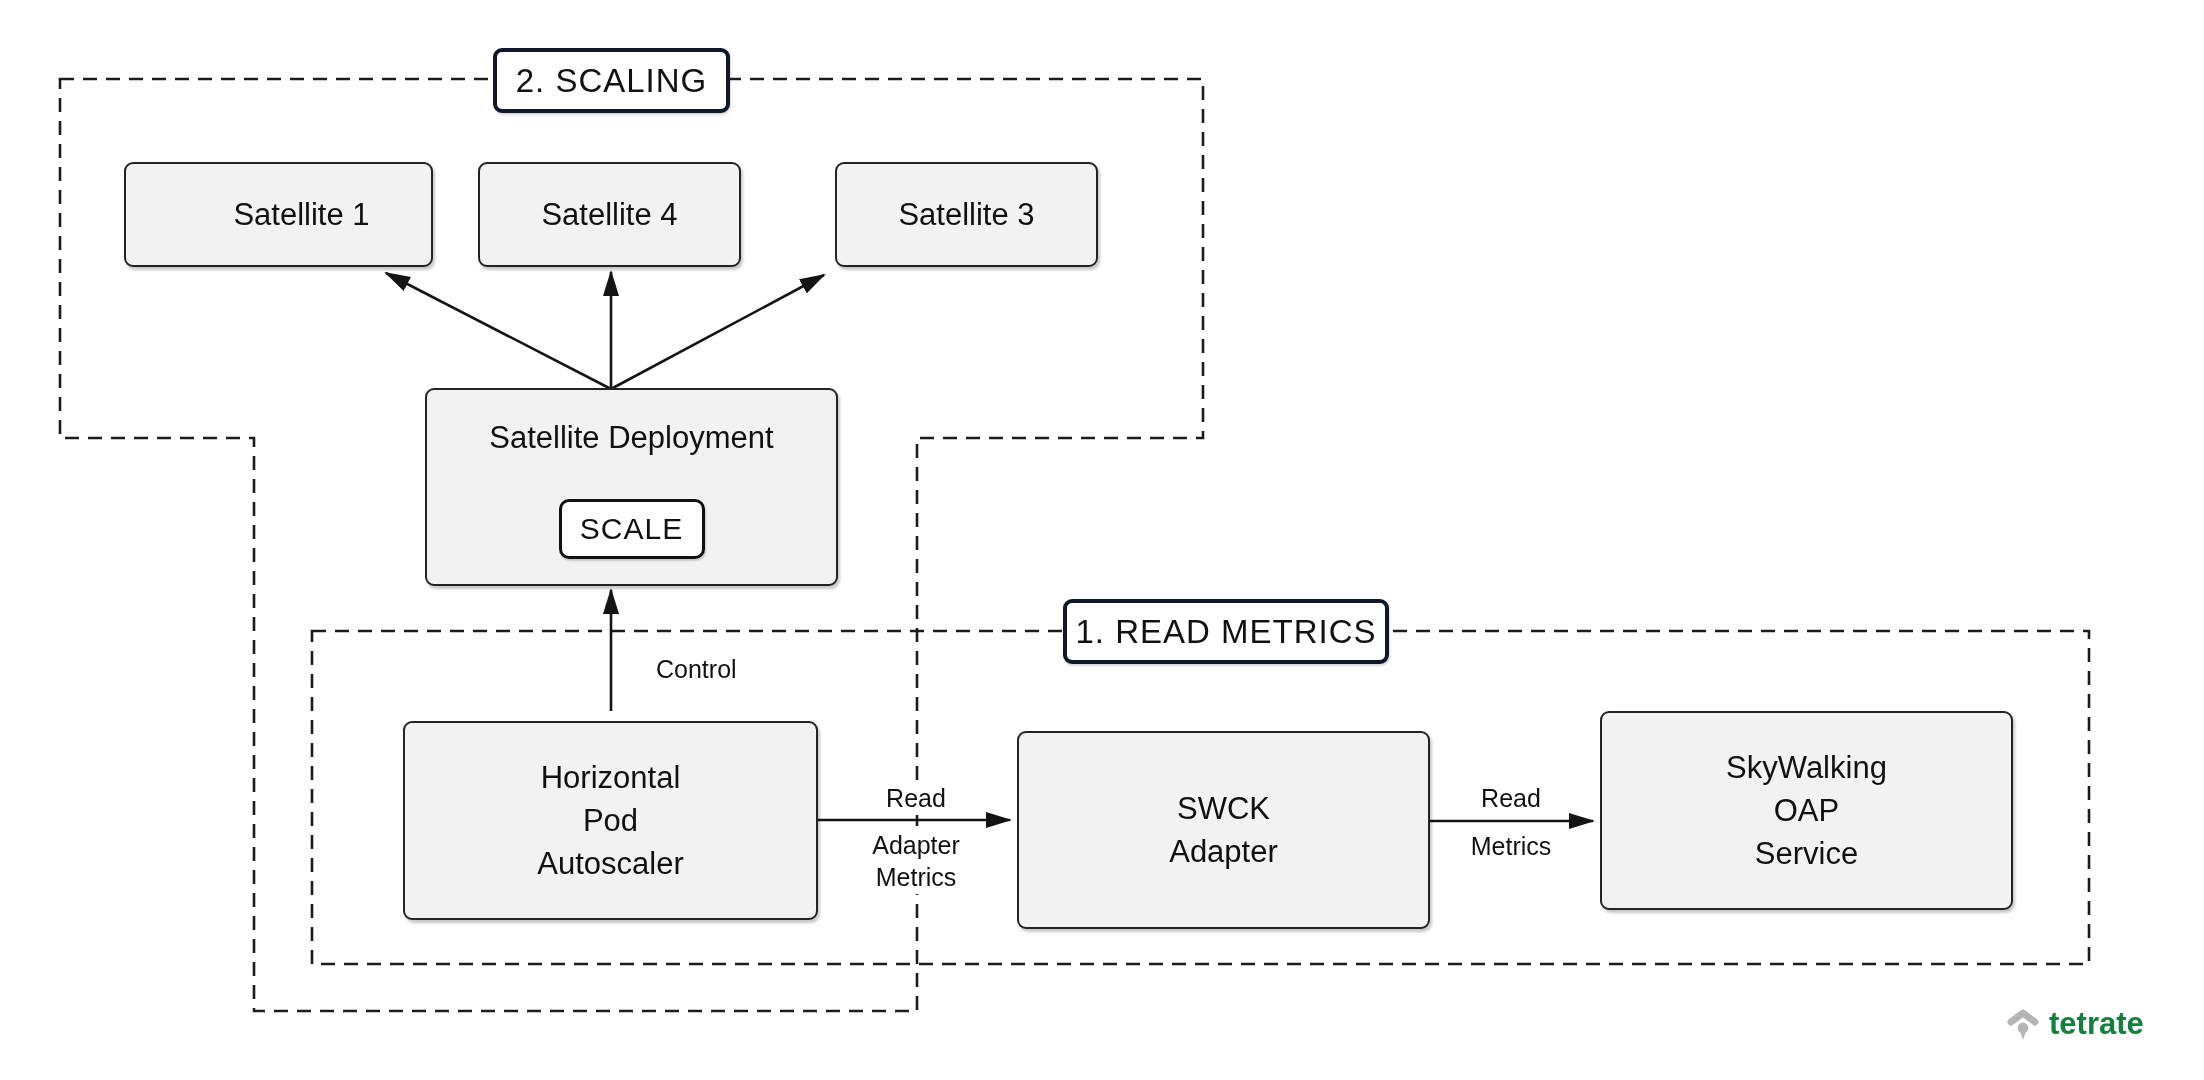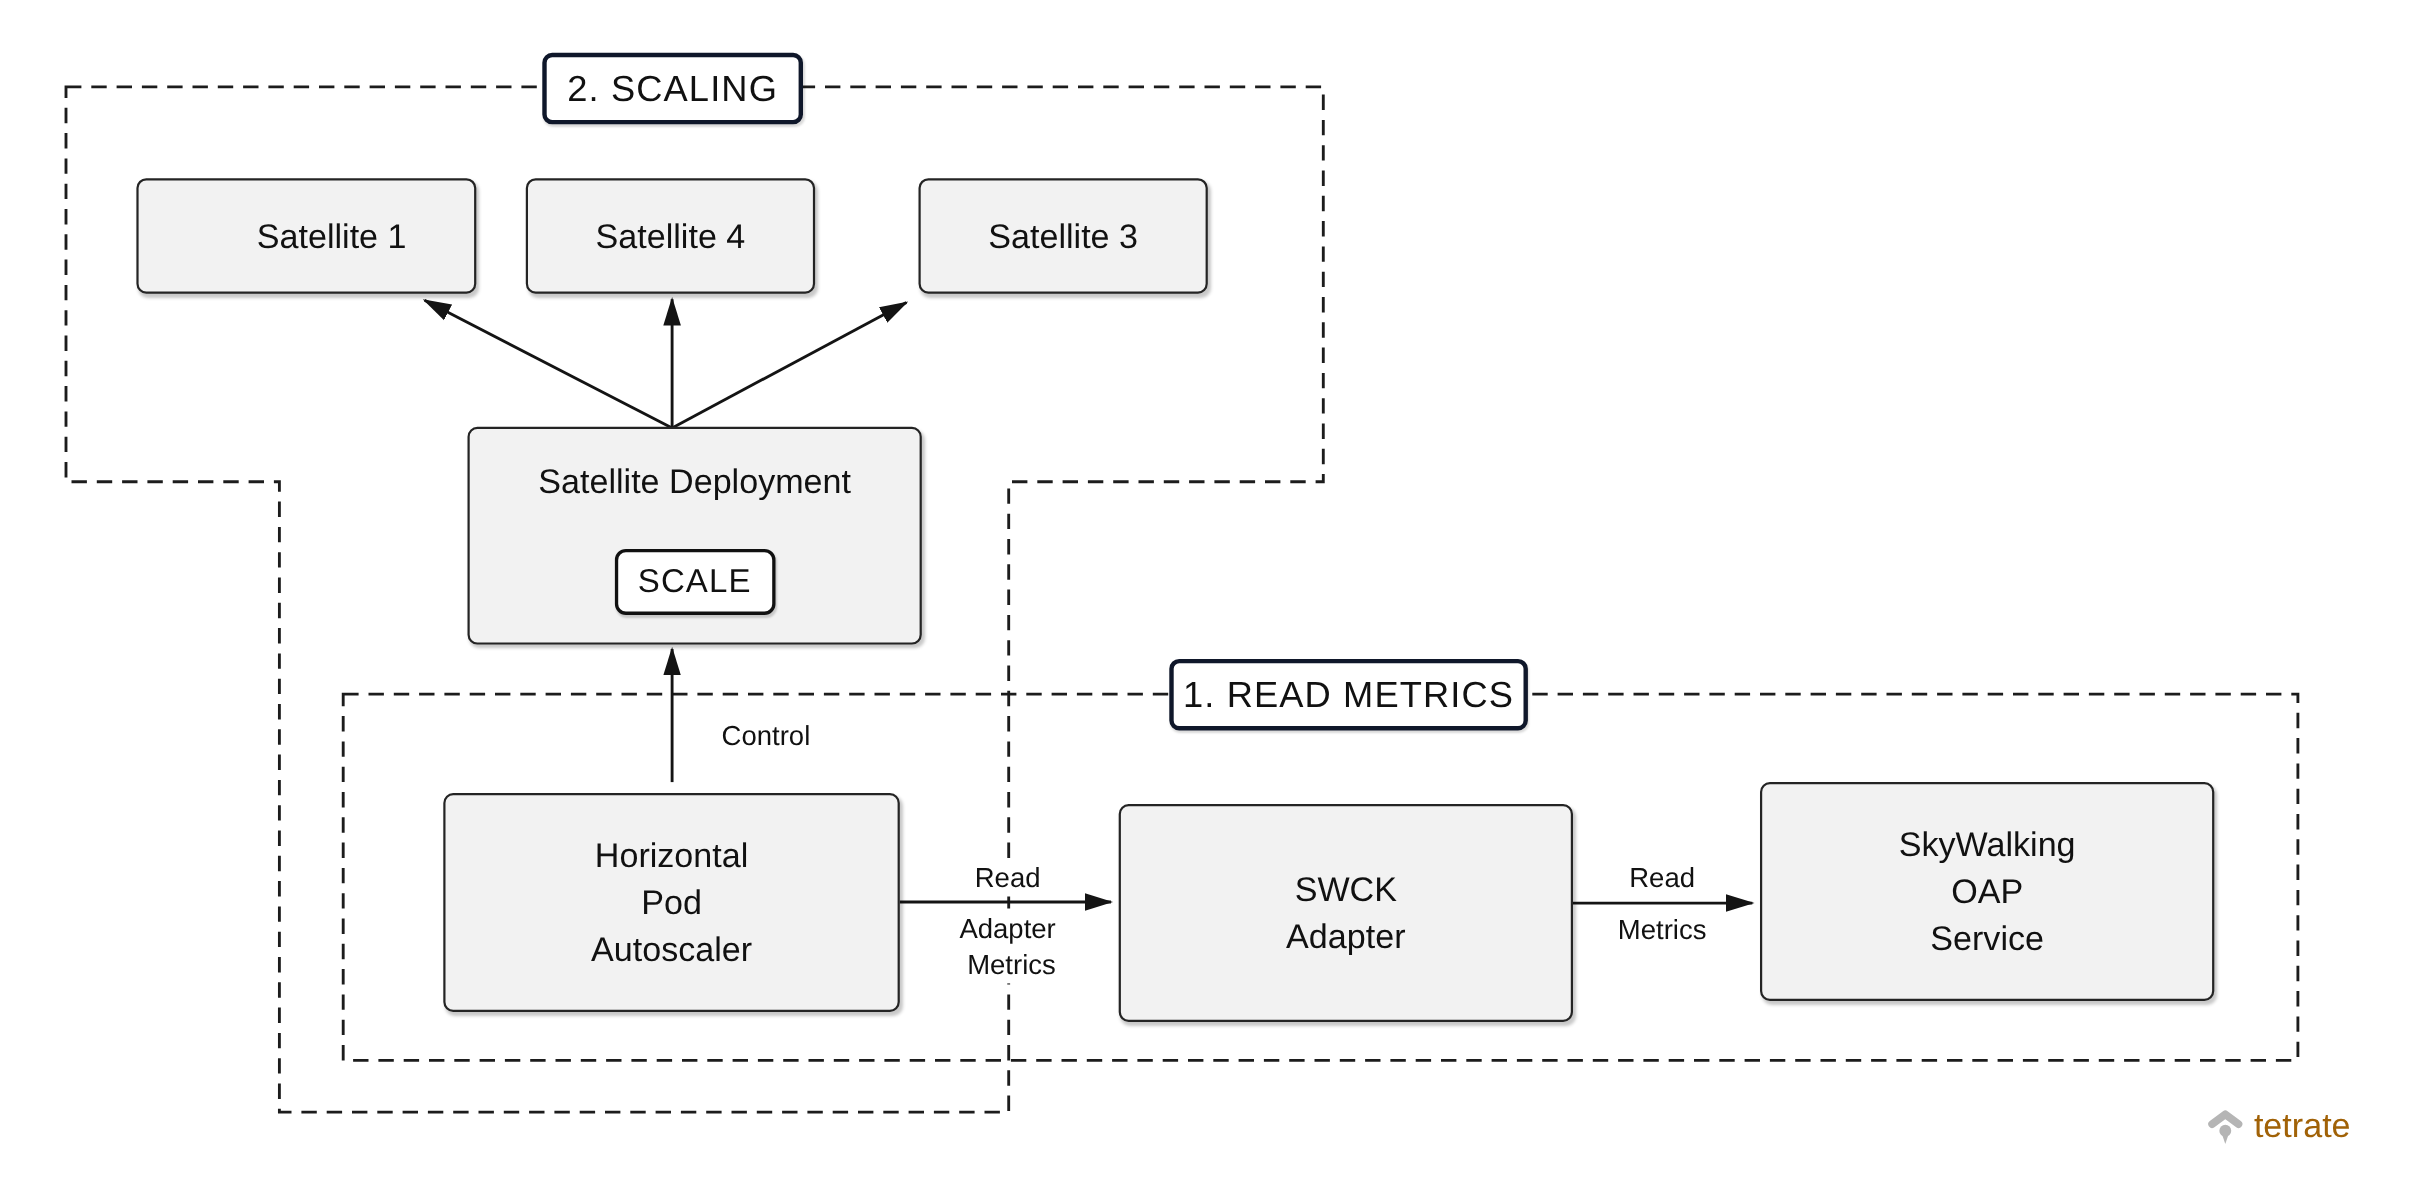--- a/index.html
+++ b/index.html
@@ -25,27 +25,27 @@
   }
   .badge{
     width:146px;height:60px;background:#ffffff;border:3px solid #111;border-radius:10px;
     box-shadow:1px 2px 2px rgba(0,0,0,0.18);
     display:flex;align-items:center;justify-content:center;
     font-size:30px;letter-spacing:1px;box-sizing:border-box;
   }
   .edge-label{
     position:absolute;transform:translate(-50%,-50%);
     background:#ffffff;padding:1px 6px;font-size:25px;line-height:32px;
-    text-align:right;white-space:pre-line;z-index:4;
+    text-align:center;white-space:pre-line;z-index:4;
   }
   .edge-label.left-anchor{transform:translate(0,-50%);text-align:left;margin-left:23px;}
   #brand{
     position:absolute;left:2006px;top:1006px;display:flex;align-items:center;gap:9px;z-index:6;
   }
-  #brand-text{font-size:31px;font-weight:400;color:#a16207;letter-spacing:0px;}
+  #brand-text{font-size:31px;font-weight:700;color:#15803d;letter-spacing:0px;}
 </style>
 </head>
 <body>
 
 <div id="stage">
 
   <svg id="wires" viewBox="0 0 2204 1080">
     <defs>
       <marker id="arrow" viewBox="0 0 26 18" markerWidth="26" markerHeight="18" refX="24" refY="9" orient="auto" markerUnits="userSpaceOnUse">
         <path d="M0,1 L26,9 L0,17 Z" fill="#141414"></path>

